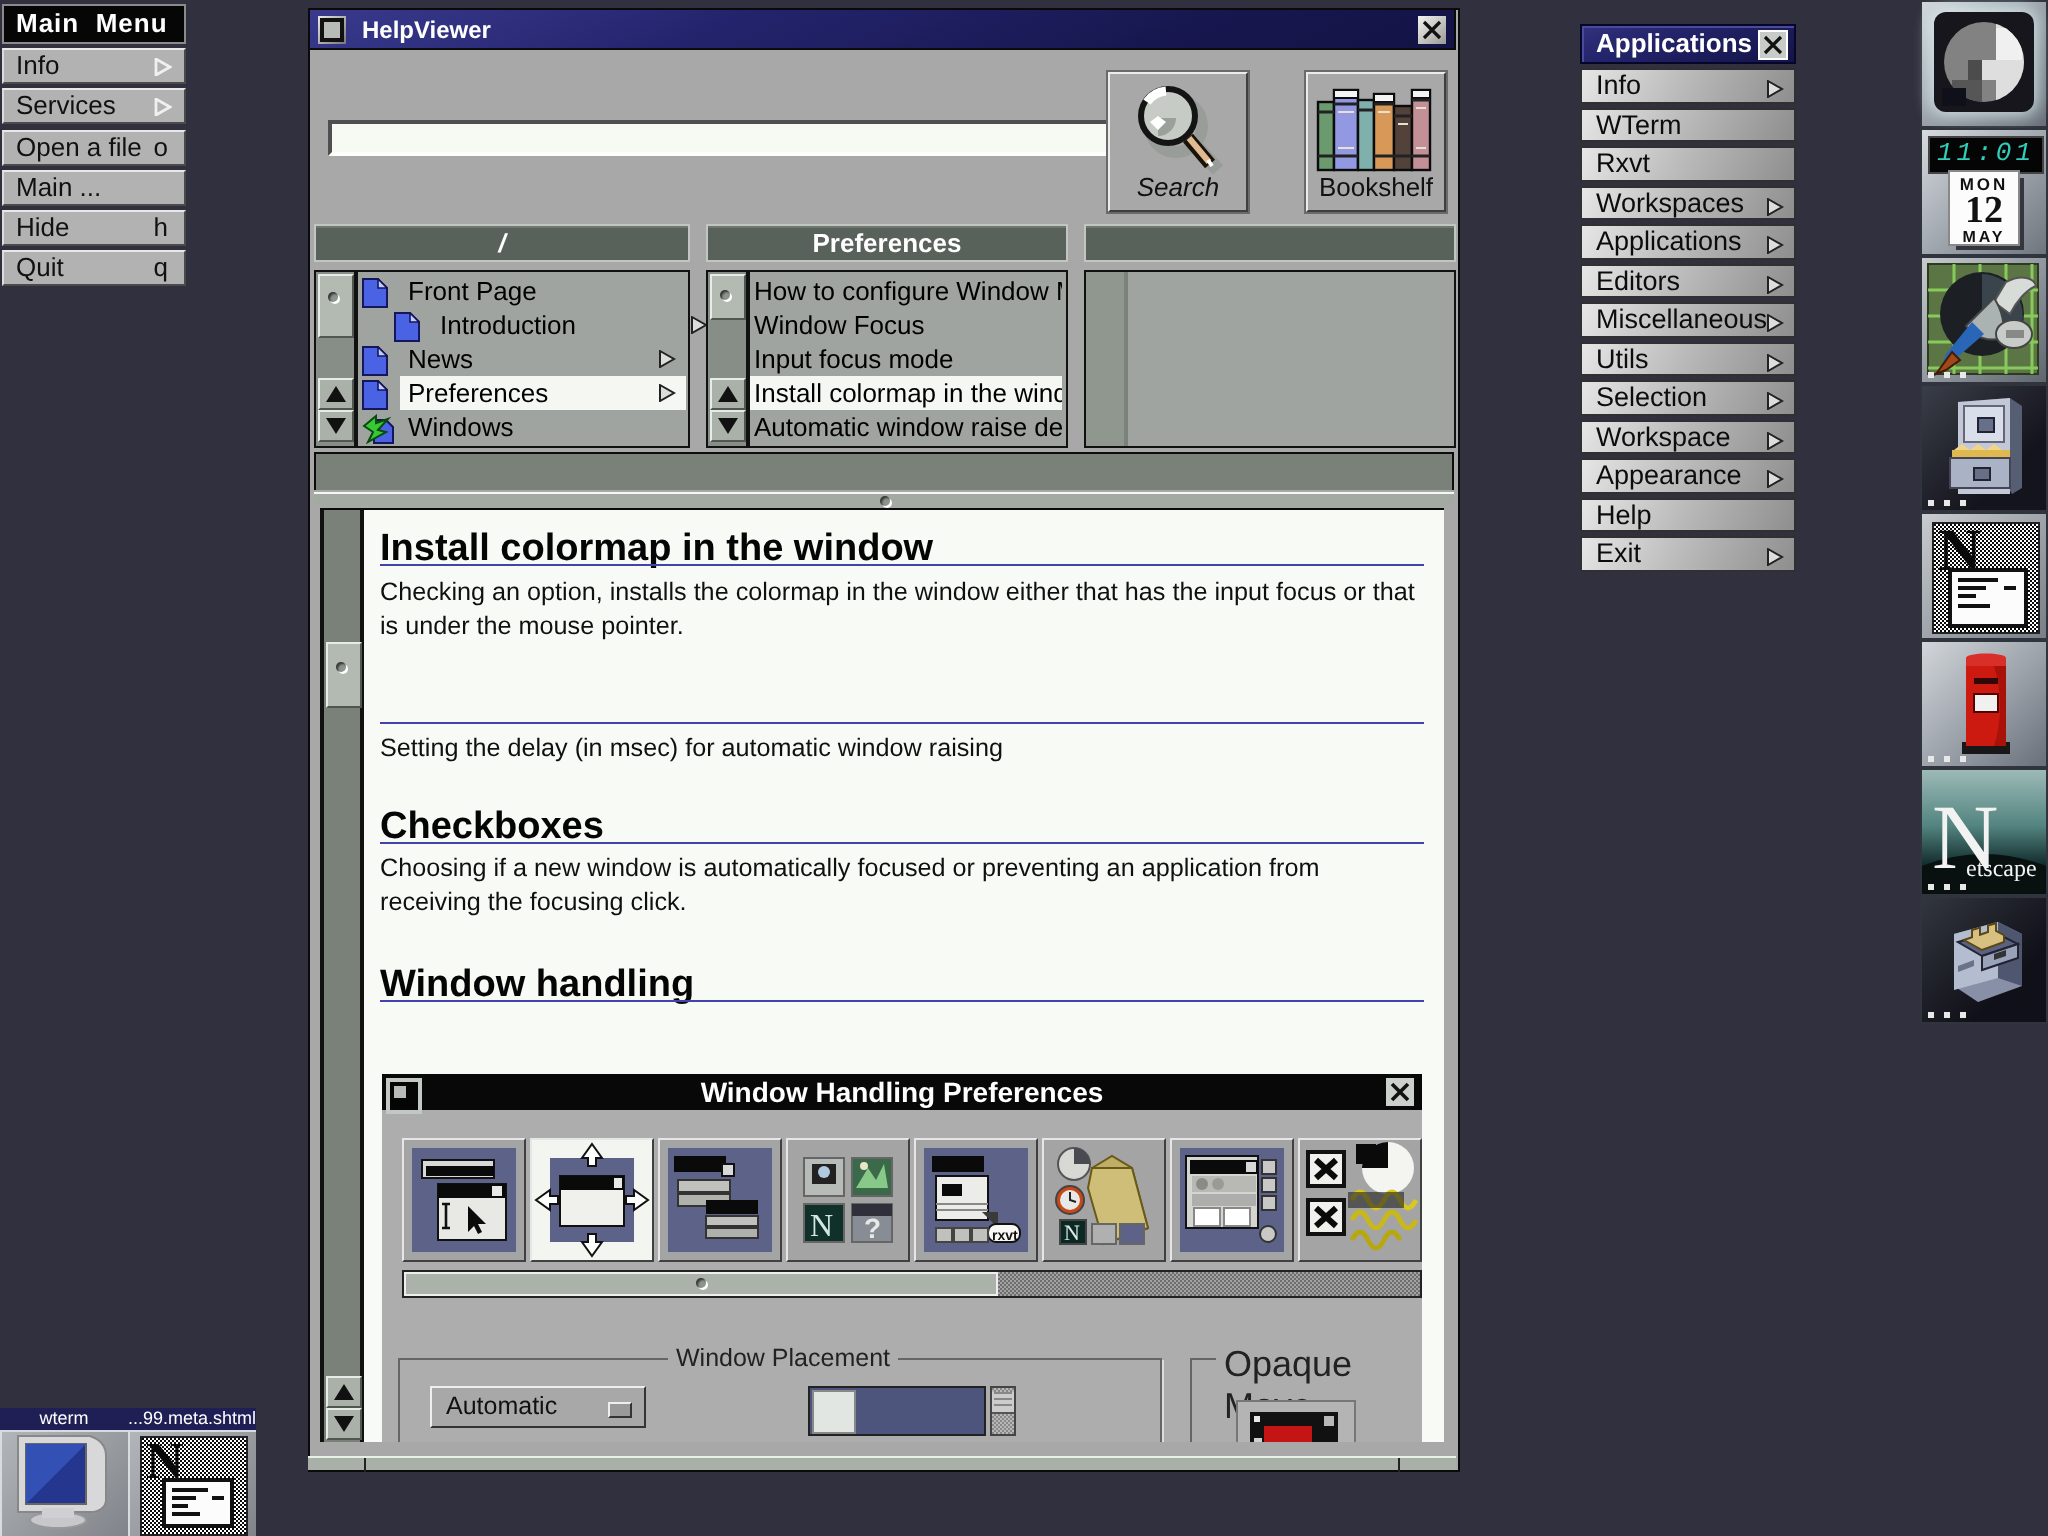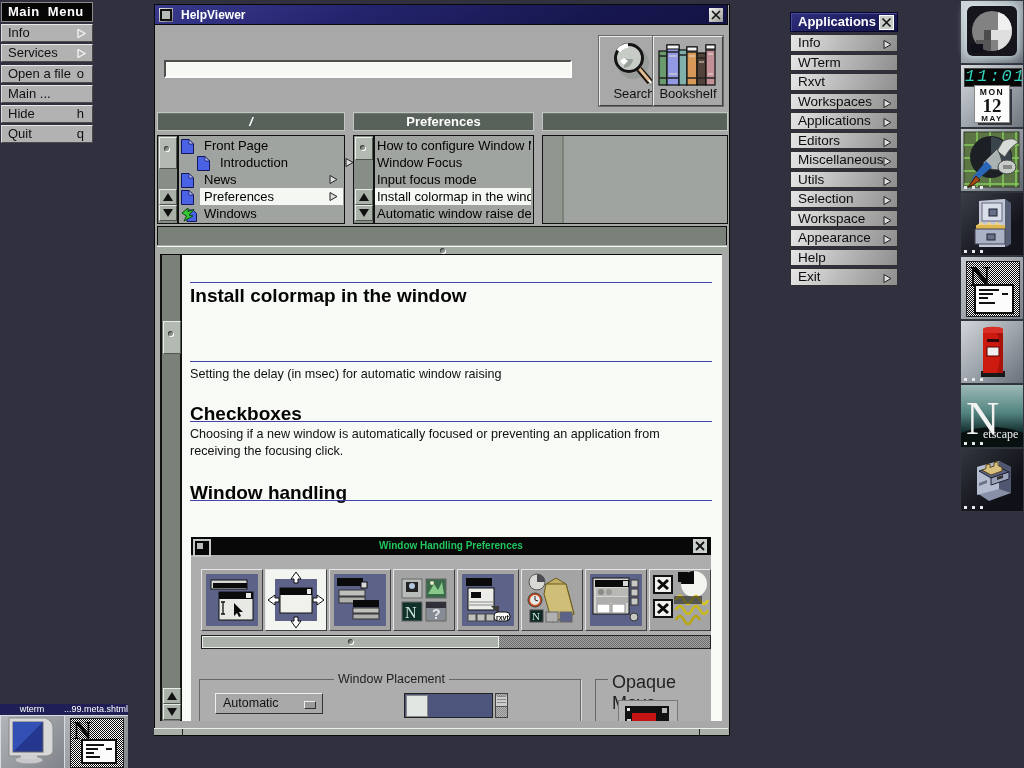--- a/index.html
+++ b/index.html
@@ -43,21 +43,21 @@
 #hv .trough{position:absolute;left:3px;top:222px;width:568px;height:18px;background:#798179;border:1px solid #0c0c0c;border-bottom:none;}
 #hv .hknob{position:absolute;left:3px;top:242px;width:570px;height:6px;background:#a2aaa2;border-top:1px solid #f4f8f4;}
 
 #hv .content{position:absolute;left:6px;top:250px;width:562px;height:466px;background:#f7faf5;border-top:1px solid #0a0a0a;}
 #hv .cchan{position:absolute;left:0;top:0;width:22px;height:466px;background:#798179;border-right:2px solid #111;border-left:2px solid #111;box-sizing:border-box;}
 .h1{position:absolute;left:30px;font-weight:bold;font-size:19px;line-height:19px;color:#050505;}
 .hrblue{position:absolute;left:30px;width:522px;height:1px;background:#4343ae;}
 .para{position:absolute;left:30px;width:534px;font-size:12.6px;line-height:17px;color:#101010;}
 
 #dlg{position:absolute;left:31px;top:282px;width:520px;height:184px;background:#adadad;overflow:hidden;}
-#dlg .dtbar{position:absolute;left:0;top:0;width:520px;height:18px;background:#080808;color:#22c55e;font-weight:bold;font-size:10px;text-align:center;line-height:18px;}
+#dlg .dtbar{position:absolute;left:0;top:0;width:520px;height:18px;background:#080808;color:#ffffff;font-weight:bold;font-size:14px;text-align:center;line-height:18px;}
 #dlg .tile{position:absolute;top:32px;width:60px;height:60px;background:#a4a4a4;border-top:1px solid #e6e6e6;border-left:1px solid #e6e6e6;border-right:1px solid #404040;border-bottom:1px solid #404040;}
 #dlg .tile.sel{background:#f2f5f0;}
 
 #hv .rbar{position:absolute;left:0;bottom:0;width:574px;height:6px;background:#a8b0a8;border-top:1px solid #e8f0e8;border-bottom:1px solid #0a0a0a;}
 #hv .rbar .n1{position:absolute;left:28px;top:0;width:1px;height:7px;background:#222;}
 #hv .rbar .n2{position:absolute;right:28px;top:0;width:1px;height:7px;background:#222;}
 
 #appmenu{left:790px;top:12px;width:108px;}
 #appmenu .title{position:relative;height:18px;background:linear-gradient(160deg,#31317e 0%,#222268 40%,#141448 100%);border:1px solid #06062a;box-shadow:inset 1px 1px 0 #4a4a9a;color:#fff;font-weight:bold;font-size:13px;line-height:18px;padding-left:7px;}
 #appmenu .title .cb{position:absolute;right:3px;top:2px;width:13px;height:13px;background:#c8ccc8;border:1px solid #fff;}
@@ -97,21 +97,21 @@
       </div>
     <div class="ttl">HelpViewer</div>
     <div class="closeb">
         <svg width="12" height="12">
           <path d="M2 2 L10 10 M10 2 L2 10" stroke="#111" stroke-width="1.6"></path>
         </svg>
       </div>
   </div>
   <div class="inp"></div>
 
-  <div class="nbtn" style="left:445px;top:32px;">
+  <div class="nbtn" style="left:400px;top:32px;font-style:italic;">
     <svg width="66" height="54" style="position:absolute;left:0;top:0;">
       <circle cx="33" cy="26" r="13" fill="none" stroke="#999d99" stroke-width="6"></circle>
       <line x1="44" y1="37" x2="54" y2="48" stroke="#999d99" stroke-width="7"></line>
       <circle cx="29" cy="21" r="13.5" fill="#c6cbc6" stroke="#141414" stroke-width="3"></circle>
       <path d="M18.5 14 A 13 13 0 0 1 28 8.5" stroke="#ffffff" stroke-width="4.5" fill="none"></path>
       <path d="M33 22 A 9 9 0 0 1 24 31 L 24 22 Z" fill="#9aa09a"></path>
       <path d="M20 24 L24 21 L28 24 L24 28 Z" fill="#ffffff"></path>
       <line x1="39" y1="32" x2="50" y2="45" stroke="#1a1208" stroke-width="6.5"></line>
       <line x1="39.5" y1="32" x2="49.5" y2="44" stroke="#e0bb92" stroke-width="3"></line>
       <line x1="49" y1="43" x2="51" y2="46" stroke="#fff" stroke-width="2"></line>
@@ -226,22 +226,23 @@
           <svg width="10" height="8">
             <polygon points="5,0 10,8 0,8" fill="#111"></polygon>
           </svg>
         </div>
       <div class="sbbtn" style="top:449px;">
           <svg width="10" height="8">
             <polygon points="0,0 10,0 5,8" fill="#111"></polygon>
           </svg>
         </div>
     </div>
-    <div class="h1" style="top:9.5px;margin-top:21px;">Install colormap in the window</div>
+    <div class="h1" style="top:9.5px;">Install colormap in the window</div>
     <div class="hrblue" style="top:27px;"></div>
+    <div class="para" style="top:33px;">Checking an option, installs the colormap in the window either that has the input focus or that<br>is under the mouse pointer.</div>
     <div class="hrblue" style="top:106px;"></div>
     <div class="para" style="top:111px;">Setting the delay (in msec) for automatic window raising</div>
     <div class="h1" style="top:148.5px;">Checkboxes</div>
     <div class="hrblue" style="top:166px;"></div>
     <div class="para" style="top:171px;">Choosing if a new window is automatically focused or preventing an application from<br>receiving the focusing click.</div>
     <div class="h1" style="top:227.5px;">Window handling</div>
     <div class="hrblue" style="top:245px;"></div>
 
     <div id="dlg">
       <div class="dtbar">Window Handling Preferences</div>
@@ -442,21 +443,21 @@
      <path d="M31 4 A21 21 0 0 1 31 47 L31 34 L24 34 L24 24 L31 24 Z" fill="#dedede"></path>
      <path d="M31 8 L38 8 A18 18 0 0 1 44 24 L31 24 Z" fill="#f0f0f0"></path>
      <rect x="17" y="24" width="7" height="10" fill="#4c4c4c"></rect>
      <rect x="9" y="34" width="15" height="11" fill="#565656"></rect>
    </g>
    <rect x="4" y="38" width="12" height="9" fill="#10101a"></rect>
  </svg>
 </div>
 
 <div class="dtile" style="top:64px;background:linear-gradient(135deg,#d6dade 0%,#a2a8b0 50%,#70767e 100%);border:1px solid #30343c;">
- <div style="position:absolute;left:3px;top:3px;width:56px;height:17px;background:#050505;border:1px solid #444;color:#2fd0ba;font-family:'Liberation Mono',monospace;font-style:italic;font-size:17px;line-height:16px;text-align:center;letter-spacing:2px;">11:01</div>
+ <div style="position:absolute;left:3px;top:3px;width:56px;height:17px;background:#050505;border:1px solid #444;color:#2fd0ba;font-family:'Liberation Mono',monospace;font-style:italic;font-size:13px;line-height:16px;text-align:center;letter-spacing:2px;">11:01</div>
  <div style="position:absolute;left:17px;top:24px;width:34px;height:36px;background:#35353d;"></div>
  <div style="position:absolute;left:13px;top:20px;width:34px;height:36px;background:#fcfcfc;border:1px solid #888;text-align:center;">
    <div style="font-size:8.5px;font-weight:bold;letter-spacing:1.5px;color:#111;margin-top:1px;">MON</div>
    <div style="font-family:'Liberation Serif',serif;font-size:19px;line-height:17px;color:#111;font-weight:bold;">12</div>
    <div style="font-size:8px;font-weight:bold;letter-spacing:1.5px;color:#111;">MAY</div>
  </div>
 </div>
 
 <div class="dtile" style="top:128px;background:linear-gradient(135deg,#c8ccd0 0%,#888e96 60%,#60666e 100%);border:1px solid #30343c;">
  <svg style="position:absolute;left:0;top:0;" width="62" height="62">

